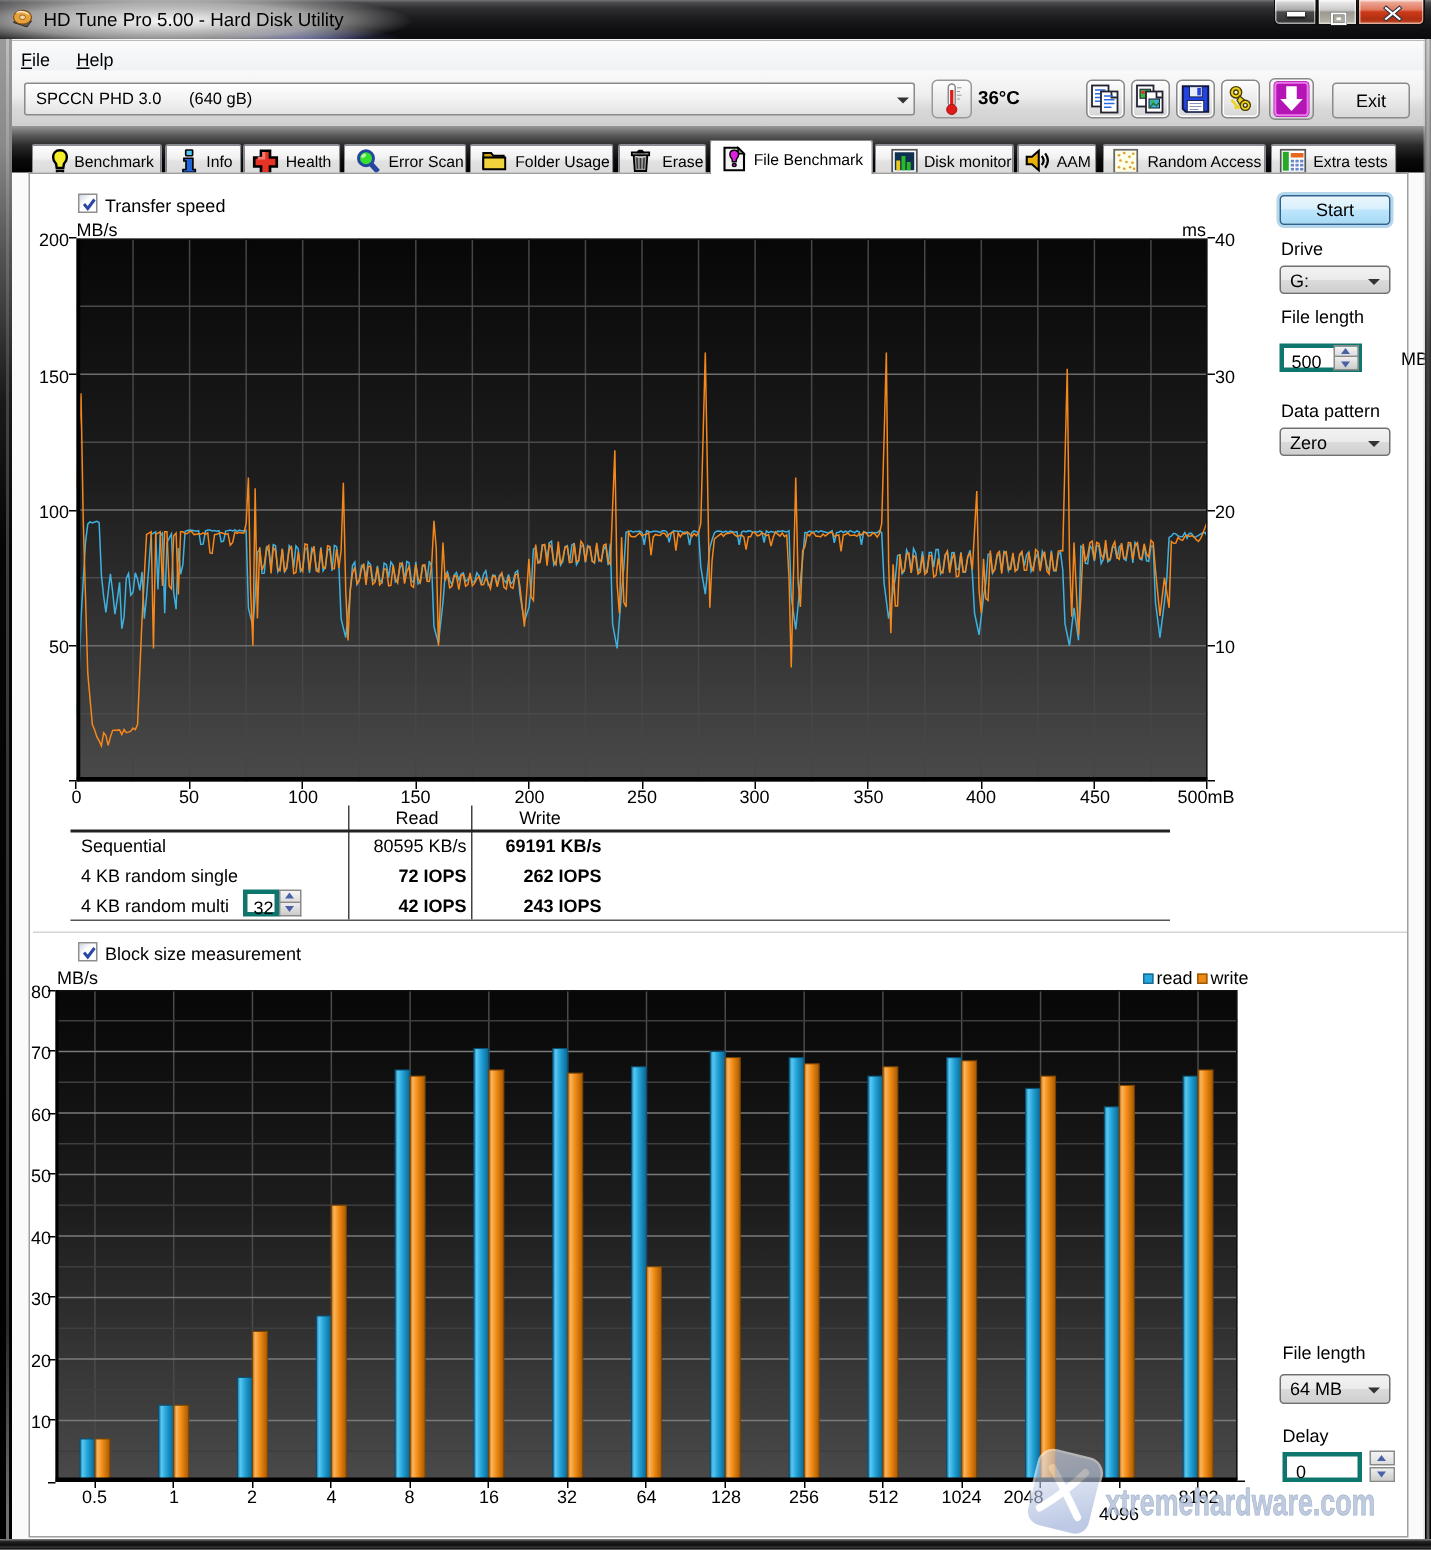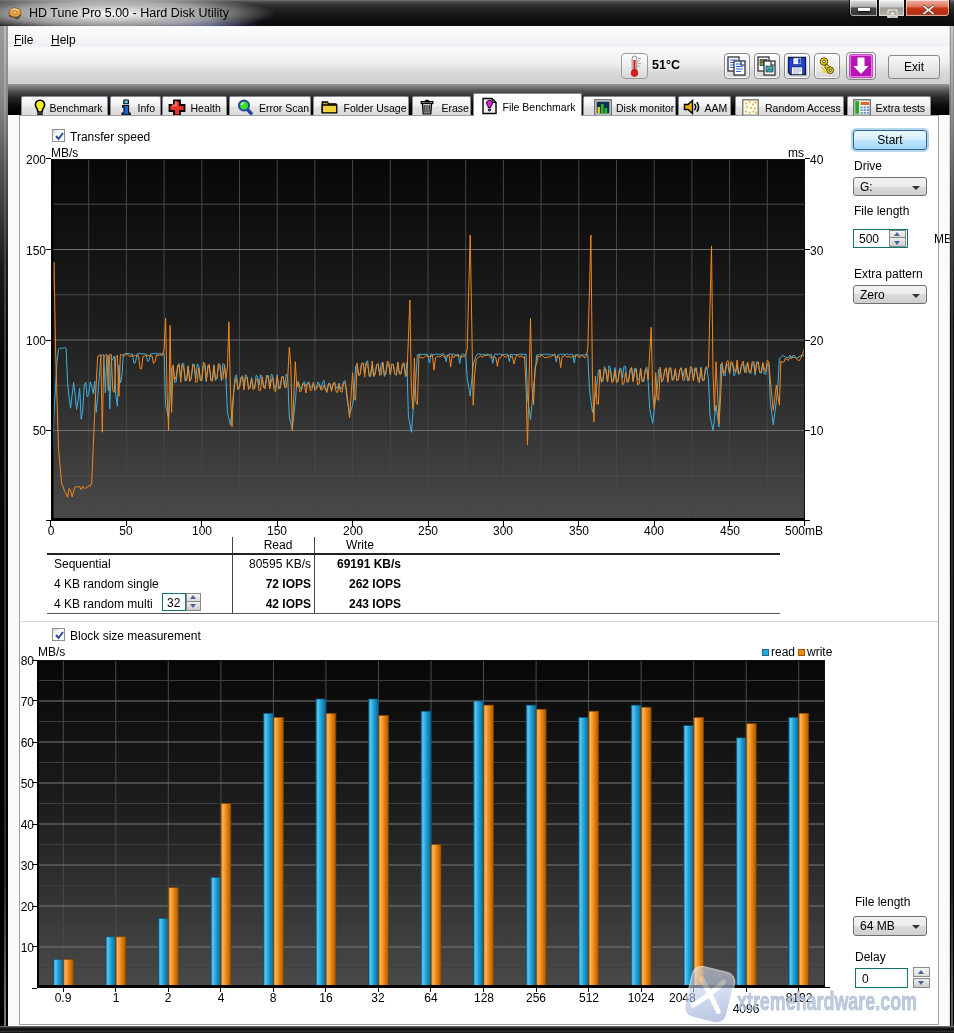--- a/index.html
+++ b/index.html
@@ -38,21 +38,21 @@
 #activetab .tlabel { top:7px; }
 
 #content { left:8px; top:115px; width:942px; height:910.5px; background:#fafafa; }
 .cb { width:13px; height:13px; border:1px solid #8e8e8e; background:linear-gradient(135deg,#cdd5e0,#fff 40%); }
 .cb svg { position:absolute; left:0px; top:0px; }
 .lbl { font-size:12px; color:#000; white-space:nowrap; }
 .axlbl { font-size:12px; color:#000; white-space:nowrap; }
 
 .w7combo { border:1px solid #707070; border-radius:3px; background:linear-gradient(to bottom,#f2f2f2,#ebebeb 50%,#dbdbdb 50%,#cfcfcf); font-size:12px; }
 .w7combo .txt { position:absolute; left:6px; top:2px; }
-.spinbox { border:1px solid #0f766e; background:#fff; font-size:12px; }
+.spinbox { border:3px solid #0f766e; background:#fff; font-size:12px; }
 </style></head><body>
 
 <div id="titlebar" class="abs"></div>
 <div class="abs" id="titleicon" style="left:8px;top:6px;width:14px;height:13px;">
 <svg width="14" height="13" viewBox="0 0 14 13">
 <path d="M1 9 L10 12 L13 8 L4 5 Z" fill="#5a5a5a" stroke="#222" stroke-width="0.6"></path>
 <ellipse cx="7" cy="5.5" rx="6" ry="4.6" fill="#e8a23c" stroke="#7a4a10" stroke-width="0.8"></ellipse>
 <ellipse cx="7" cy="5.5" rx="2" ry="1.5" fill="#f8d79a" stroke="#7a4a10" stroke-width="0.5"></ellipse>
 <path d="M3 2.5 q4-2 8 1" stroke="#fff" stroke-width="0.9" fill="none" opacity="0.8"></path>
 </svg></div>
@@ -72,28 +72,34 @@
         <path d="M2 1 L6.5 4.7 L11 1 L12.5 2.5 L8.3 6 L12.5 9.5 L11 11 L6.5 7.3 L2 11 L0.5 9.5 L4.7 6 L0.5 2.5 Z" fill="#fff" stroke="#334" stroke-width="0.7"></path>
       </svg></div>
   </div>
 
 <div id="menubar" class="abs">
   <span style="left:12px;"><u>F</u>ile</span>
   <span style="left:49px;"><u>H</u>elp</span>
 </div>
 
 <div id="toolbar" class="abs">
+  <div id="combo1" class="abs">
+      <span style="position:absolute;left:7px;top:4px;">SPCCN</span>
+      <span style="position:absolute;left:49px;top:4px;">PHD 3.0</span>
+      <span style="position:absolute;left:109px;top:4px;">(640 gB)</span>
+      <div class="cbarrow" style="left:581px;top:9px;"></div>
+    </div>
   <div class="abs" style="left:619px;top:6px;width:27px;height:26px;border:1px solid #999;border-radius:4px;background:linear-gradient(to bottom,#fdfdfd,#e8e8e8 60%,#d8d8d8);">
   <svg width="25" height="24" viewBox="0 0 25 24">
         <rect x="10.2" y="2" width="4.6" height="15" rx="2.3" fill="#fff" stroke="#888" stroke-width="1"></rect>
         <rect x="11.4" y="6" width="2.2" height="12" fill="#e01818"></rect>
         <circle cx="12.5" cy="19" r="3.4" fill="#e01818" stroke="#991010" stroke-width="0.6"></circle>
         <path d="M16 4.5 h3 M16 7 h2 M16 9.5 h3 M16 12 h2" stroke="#999" stroke-width="0.8"></path>
       </svg></div>
-  <span class="abs" style="left:650px;top:11px;font-size:12.5px;font-weight:bold;">51°C</span>
+  <span class="abs" style="left:650px;top:11px;font-size:12.5px;font-weight:bold;">36°C</span>
   <div class="abs toolbtn" style="left:722px;"><svg width="24" height="24" viewBox="0 0 24 24">
         <g>
           <rect x="3" y="3" width="11" height="14" fill="#fff" stroke="#223" stroke-width="1.2"></rect>
           <path d="M5 6 h7 M5 8.5 h7 M5 11 h7 M5 13.5 h4" stroke="#2a6adf" stroke-width="1.1"></path>
           <rect x="9" y="7" width="11" height="14" fill="#fff" stroke="#223" stroke-width="1.2"></rect>
           <path d="M16 7 v4 h4" fill="#fff" stroke="#223" stroke-width="1.2"></path>
           <path d="M11 10 h6 M11 12.5 h7 M11 15 h7 M11 17.5 h5" stroke="#2a6adf" stroke-width="1.1"></path>
         </g>
       </svg></div>
   <div class="abs toolbtn" style="left:752px;"><svg width="24" height="24" viewBox="0 0 24 24">
@@ -391,21 +397,21 @@
 <div class="abs spinbox" style="left:853px;top:229px;width:55px;height:19px;">
     <span style="position:absolute;left:5px;top:2px;">500</span>
   </div>
 <div class="abs" style="left:889px;top:230px;width:17px;height:17px;">
 <div style="position:absolute;left:0;top:0;width:17px;height:8px;border:1px solid #8a8a8a;background:linear-gradient(to bottom,#f4f4f4,#ddd);"></div>
 <div style="position:absolute;left:0;top:8px;width:17px;height:9px;border:1px solid #8a8a8a;border-top:none;background:linear-gradient(to bottom,#eee,#ccc);"></div>
 <div style="position:absolute;left:5px;top:2px;width:0;height:0;border:3.5px solid transparent;border-bottom:4px solid #4a61a5;border-top:none;"></div>
 <div style="position:absolute;left:5px;top:11px;width:0;height:0;border:3.5px solid transparent;border-top:4px solid #4a61a5;border-bottom:none;"></div>
 </div>
 <div class="abs lbl" style="left:934px;top:232px;">MB</div>
-<div class="abs lbl" style="left:854px;top:267px;">Extra pattern</div>
+<div class="abs lbl" style="left:854px;top:267px;">Data pattern</div>
 <div class="abs w7combo" style="left:853px;top:285px;width:74px;height:19px;">
     <span class="txt">Zero</span>
     <div class="cbarrow" style="left:58px;top:8px;"></div>
   </div>
 
 <div class="abs" style="left:232px;top:537px;width:1px;height:76px;background:#444;"></div>
 <div class="abs" style="left:314px;top:537px;width:1px;height:76px;background:#444;"></div>
 <div class="abs lbl" style="left:248px;top:538px;width:60px;text-align:center;">Read</div>
 <div class="abs lbl" style="left:330px;top:538px;width:60px;text-align:center;">Write</div>
 <div class="abs" style="left:47px;top:553px;width:733px;height:2px;background:#222;"></div>
@@ -531,21 +537,21 @@
 <rect x="656.7" y="57.4" width="10" height="270.6" fill="url(#orangebar)" stroke="#7a4403" stroke-width="0.7"></rect>
 <rect x="699.2" y="77.9" width="10" height="250.1" fill="url(#bluebar)" stroke="#0a4f73" stroke-width="0.7"></rect>
 <rect x="709.2" y="63.6" width="10" height="264.4" fill="url(#orangebar)" stroke="#7a4403" stroke-width="0.7"></rect>
 <rect x="751.7" y="57.4" width="10" height="270.6" fill="url(#bluebar)" stroke="#0a4f73" stroke-width="0.7"></rect>
 <rect x="761.7" y="53.3" width="10" height="274.7" fill="url(#orangebar)" stroke="#7a4403" stroke-width="0.7"></rect>
 
 <rect x="0" y="0" width="788" height="328" fill="none" stroke="#111" stroke-width="2"></rect>
 <rect x="0" y="325" width="788" height="3" fill="#000"></rect>
 <rect x="0" y="0" width="2" height="328" fill="#000"></rect>
 </svg></div>
-<div class="abs axlbl" style="left:38px;top:991px;width:50px;text-align:center;">0.9</div>
+<div class="abs axlbl" style="left:38px;top:991px;width:50px;text-align:center;">0.5</div>
 <div class="abs axlbl" style="left:91px;top:991px;width:50px;text-align:center;">1</div>
 <div class="abs axlbl" style="left:143px;top:991px;width:50px;text-align:center;">2</div>
 <div class="abs axlbl" style="left:196px;top:991px;width:50px;text-align:center;">4</div>
 <div class="abs axlbl" style="left:248px;top:991px;width:50px;text-align:center;">8</div>
 <div class="abs axlbl" style="left:301px;top:991px;width:50px;text-align:center;">16</div>
 <div class="abs axlbl" style="left:353px;top:991px;width:50px;text-align:center;">32</div>
 <div class="abs axlbl" style="left:406px;top:991px;width:50px;text-align:center;">64</div>
 <div class="abs axlbl" style="left:459px;top:991px;width:50px;text-align:center;">128</div>
 <div class="abs axlbl" style="left:511px;top:991px;width:50px;text-align:center;">256</div>
 <div class="abs axlbl" style="left:564px;top:991px;width:50px;text-align:center;">512</div>

